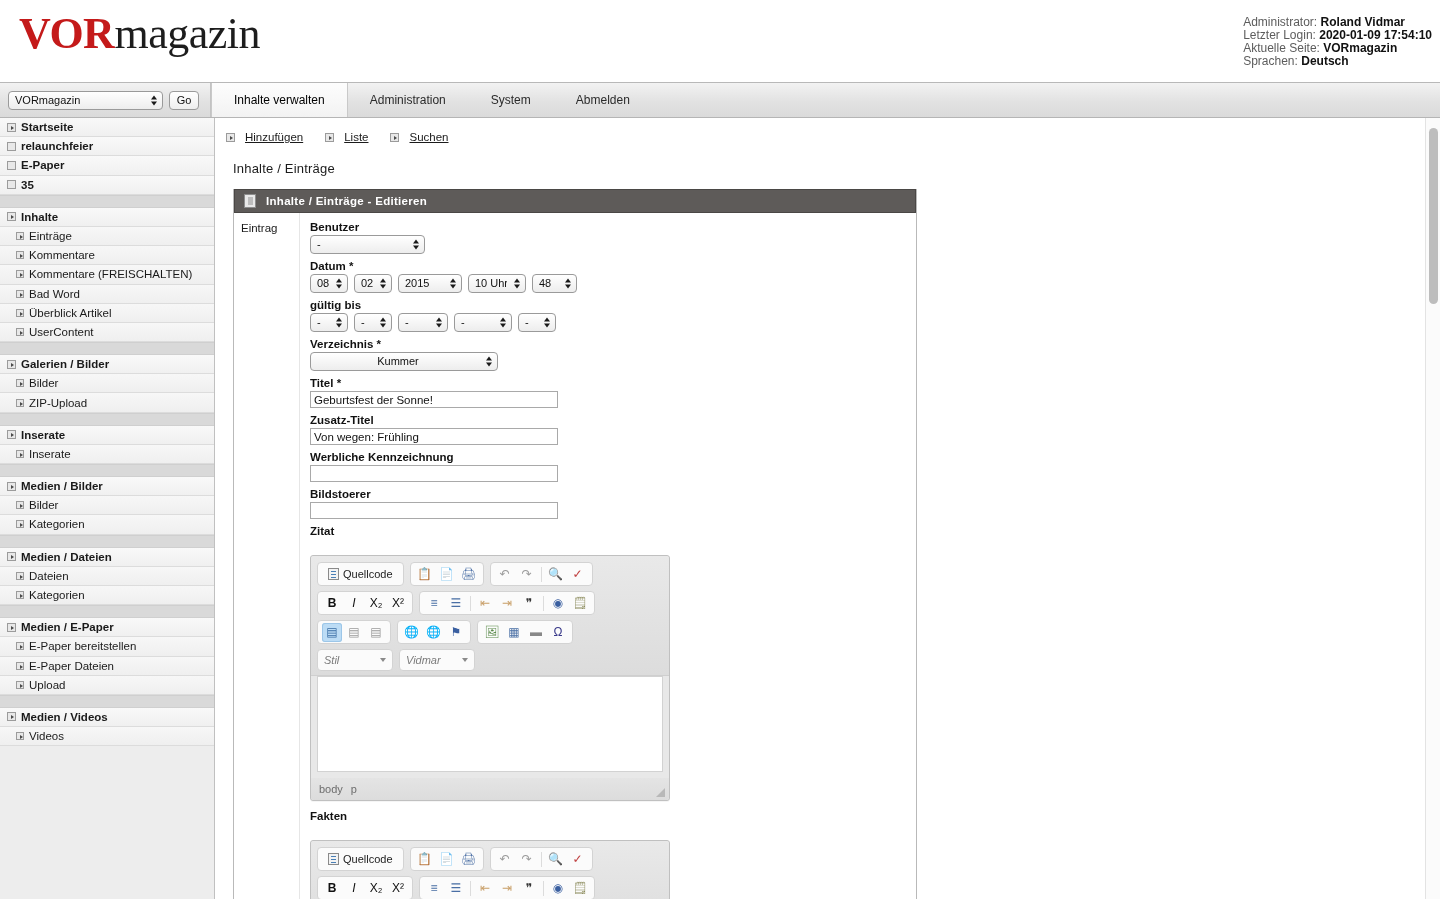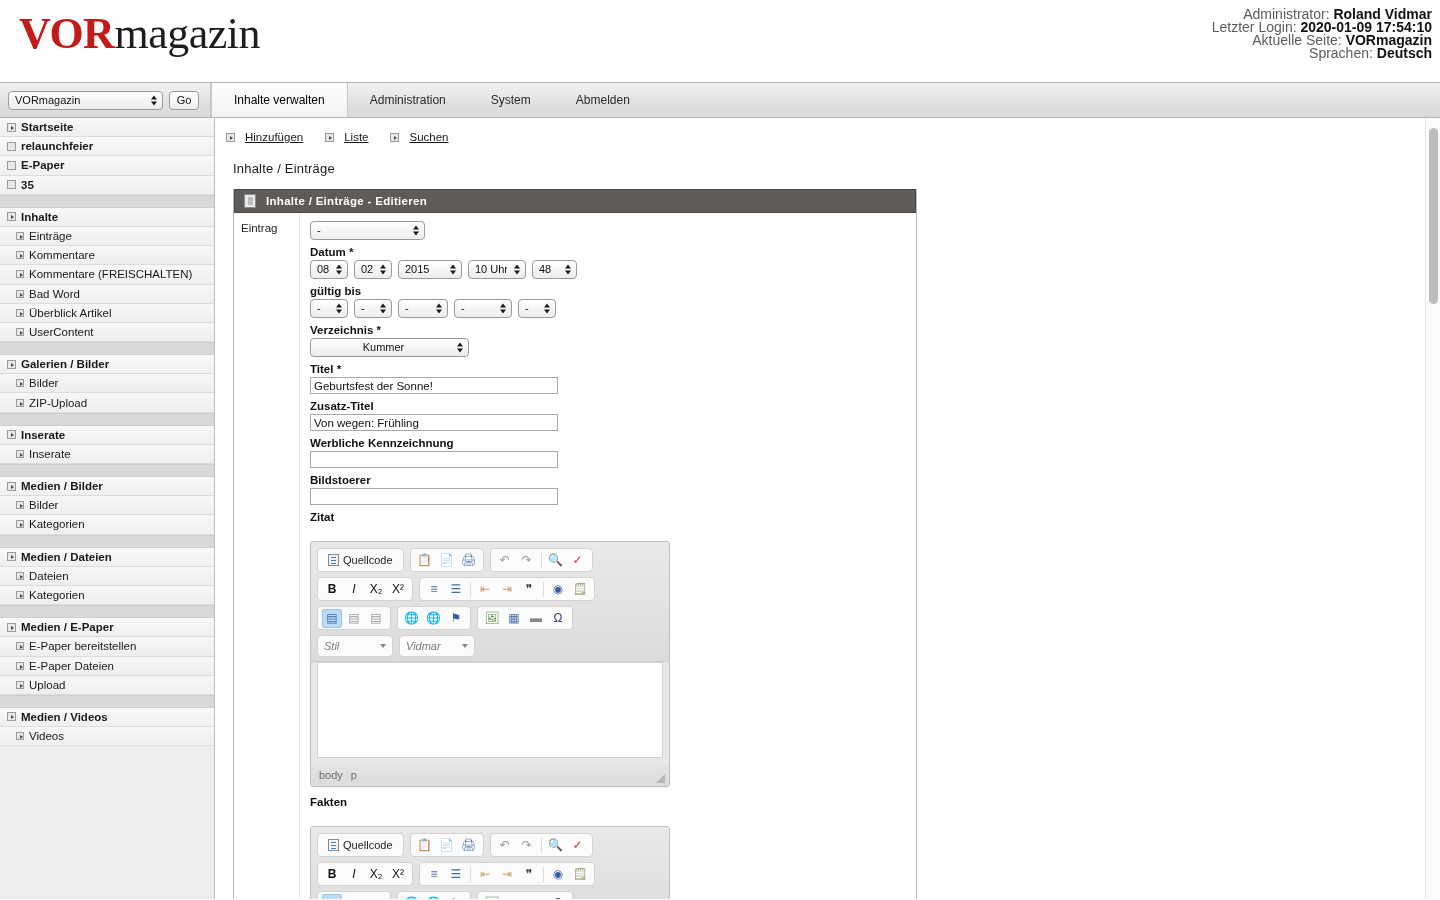--- a/index.html
+++ b/index.html
@@ -27,25 +27,25 @@
     font-size: 44px;
     letter-spacing: -0.5px;
     line-height: 1;
     white-space: nowrap;
   }
   #logo .vor { color: #c41a1a; font-weight: bold; }
   #logo .mag { color: #1d1d1d; font-weight: normal; }
 
   #admin-info {
     position: absolute;
-    right: 8px; top: 8px;
-    font-size: 14px;
+    right: 8px; top: 16px;
+    font-size: 12px;
     line-height: 13px;
     color: #4b4b4b;
-    text-align: right;
+    text-align: left;
   }
   #admin-info .row { white-space: nowrap; }
   #admin-info .lbl { color: #5c5c5c; }
   #admin-info .val { color: #111; font-weight: bold; }
 
   
   #navbar {
     position: relative;
     height: 35px;
     background: linear-gradient(to bottom, #f2f2f2 0%, #e2e2e2 55%, #dadada 100%);
@@ -597,20 +597,21 @@
         <div id="panel-head">
           <span class="doc-icon"></span>
           <span class="ptitle">Inhalte / Einträge - Editieren</span>
         </div>
 
         <div id="panel-body">
           <div id="row-label">Eintrag</div>
 
           <div id="fields">
 
+            <div class="flabel">Benutzer</div>
             <div class="row-selects">
               <span class="sel-wrap">
                 <select class="mac-select" style="width:115px;">
                   <option>-</option>
                 </select>
                 <span class="arrows">
                     <i class="up"></i>
                     <i class="dn"></i>
                   </span>
               </span>
@@ -690,21 +691,21 @@
                 <span class="arrows">
                     <i class="up"></i>
                     <i class="dn"></i>
                   </span>
               </span>
             </div>
 
             <div class="flabel">Verzeichnis *</div>
             <div class="row-selects">
               <span class="sel-wrap">
-                <select class="mac-select" style="width:159px; text-align:center;"><option>Kummer</option></select>
+                <select class="mac-select" style="width:188px; text-align:center;"><option>Kummer</option></select>
                 <span class="arrows">
                     <i class="up"></i>
                     <i class="dn"></i>
                   </span>
               </span>
             </div>
 
             <div class="flabel">Titel *</div>
             <input class="txtfield" value="Geburtsfest der Sonne!" style="">
 

